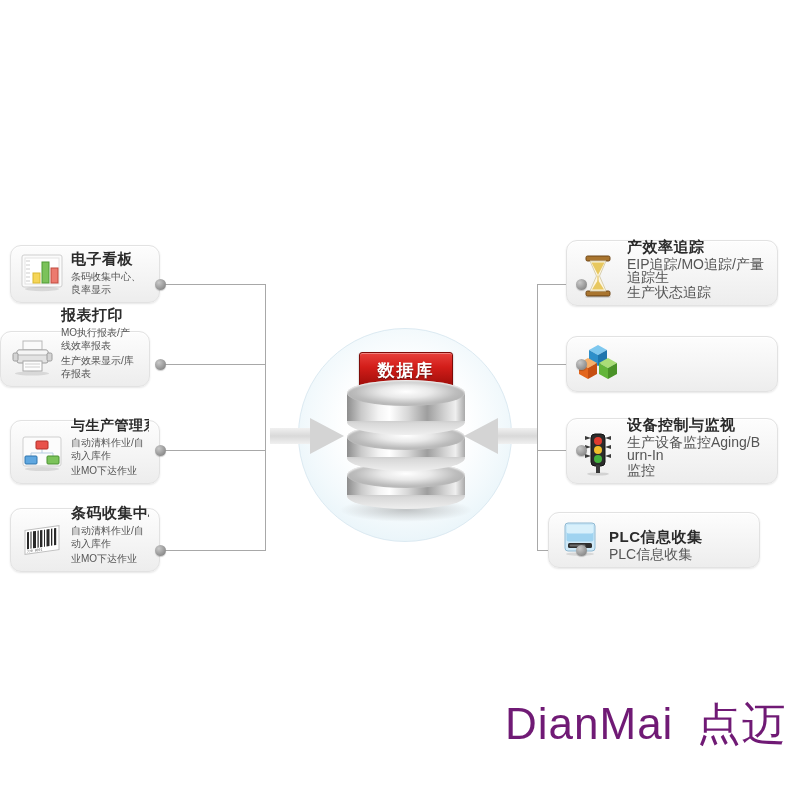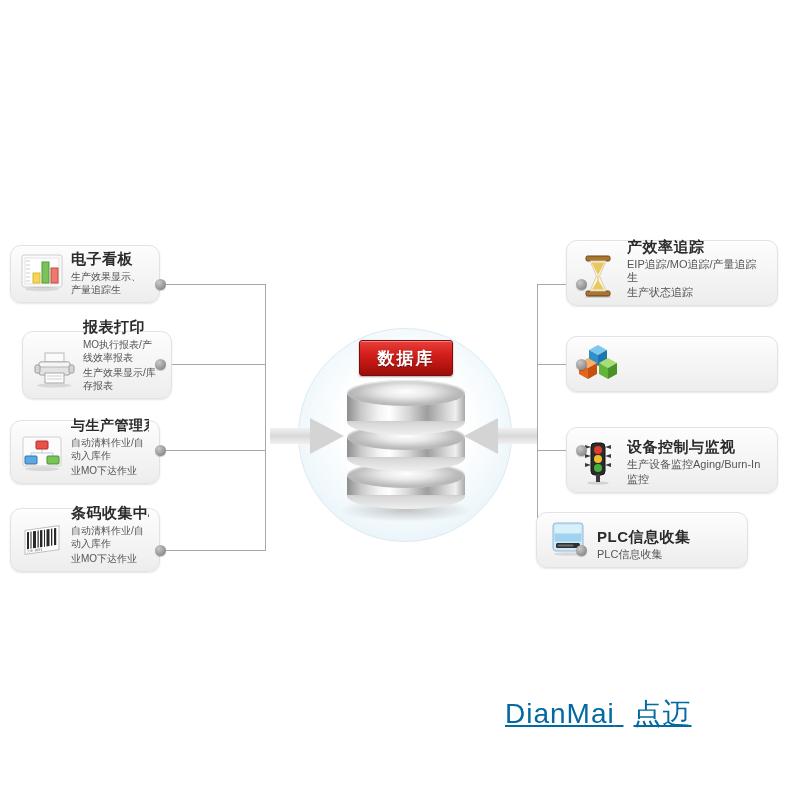--- a/index.html
+++ b/index.html
@@ -35,21 +35,21 @@
     font-size:15px;line-height:18px;
     letter-spacing:.5px;
     white-space:nowrap;
   }
   .panel .sub{
     color:#555;font-size:10px;line-height:13px;
     margin-top:2px;
     word-break:break-all;
   }
   .panel.right .ttl{font-size:15px;}
-  .panel.right .sub{font-size:11px;}
+  .panel.right .sub{font-size:14px;}
 
   
   .node{
     position:absolute;
     width:11px;height:11px;border-radius:50%;
     background:radial-gradient(circle at 35% 32%,#c9c9c9,#8e8e8e 70%,#7a7a7a);
     box-shadow:0 1px 1px rgba(0,0,0,.20);
   }
 
   
@@ -71,20 +71,21 @@
   .db-badge{
     position:absolute;
     border-radius:3px;
     background:linear-gradient(180deg,#e8403b 0%,#d21d19 42%,#9c0d09 100%);
     border:1px solid #7e0b08;
     box-shadow:0 1px 2px rgba(0,0,0,.35), inset 0 1px 0 rgba(255,255,255,.35);
     color:#fff;font-weight:bold;
     display:flex;align-items:center;justify-content:center;
     font-size:17px;letter-spacing:2px;
     text-shadow:0 1px 1px rgba(0,0,0,.45);
+    margin-top:12px;
   }
 
   
   .disc{position:absolute;}
   .disc .side{
     position:absolute;left:0;right:0;
     background:linear-gradient(90deg,#8d8d8d 0%,#c9c9c9 12%,#f4f4f4 27%,#ffffff 36%,#d6d6d6 52%,#9e9e9e 68%,#cfcfcf 82%,#efefef 92%,#a9a9a9 100%);
   }
   .disc .top{
     position:absolute;left:0;right:0;top:0;
@@ -99,26 +100,25 @@
     background:linear-gradient(180deg,#9a9a9a,#d8d8d8 55%,#efefef);
   }
   .db-shadow{
     position:absolute;border-radius:50%;
     background:radial-gradient(ellipse at 50% 50%,rgba(0,0,0,.22),rgba(0,0,0,0) 70%);
   }
 
   
   .watermark{
     position:absolute;
-    color:#0369a1;
-    font-size:28px;
+    color:#701a75;
+    font-size:44px;
     letter-spacing:1px;
     white-space:nowrap;
     font-family:"Liberation Sans","DejaVu Sans",sans-serif;
-    text-decoration:underline;
   }
   .watermark .cn{font-family:"DejaVu Sans",sans-serif;}
 </style>
 </head>
 <body>
 
 <div class="stage">
 
   <div class="halo" style="left:298px;top:328px;width:212px;height:212px;"></div>
 
@@ -187,26 +187,26 @@
             <line x1="5" y1="27" x2="9" y2="27"></line>
         </g>
         <rect x="12" y="19" width="7" height="10" fill="#f5d558" stroke="#d9b830"></rect>
         <rect x="21" y="8" width="7" height="21" fill="#7bc25a" stroke="#4f9a34"></rect>
         <rect x="30" y="14" width="7" height="15" fill="#ec7a6f" stroke="#c04a3e"></rect>
         <ellipse cx="21" cy="35" rx="17" ry="2.2" fill="#000" opacity="0.10"></ellipse>
       </svg>
     </div>
     <div class="txt">
       <div class="ttl">电子看板</div>
-      <div class="sub">生产效果显示、产量追踪生</div>
+      <div class="sub">条码收集中心、良率显示</div>
     </div>
   </div>
   <div class="node" style="left:155px;top:279px;"></div>
 
-  <div class="panel left" style="left:22px;top:331px;width:150px;height:68px;">
+  <div class="panel left" style="left:0;top:331px;width:150px;height:56px;">
     <div class="icon-wrap">
       <svg width="42" height="38" viewBox="0 0 42 38">
         <rect x="12" y="3" width="19" height="9" fill="#fafafa" stroke="#b9b9b9"></rect>
         <rect x="6" y="12" width="31" height="13" rx="2" fill="#e3e3e3" stroke="#9c9c9c"></rect>
         <rect x="6" y="12" width="31" height="5" rx="2" fill="#f5f5f5" stroke="#b5b5b5"></rect>
         <rect x="2" y="15" width="5" height="8" rx="1.5" fill="#d5d5d5" stroke="#9c9c9c"></rect>
         <rect x="36" y="15" width="5" height="8" rx="1.5" fill="#d5d5d5" stroke="#9c9c9c"></rect>
         <rect x="12" y="23" width="19" height="10" fill="#fdfdfd" stroke="#a8a8a8"></rect>
         <g stroke="#cfcfcf" stroke-width="1">
           <line x1="14" y1="26" x2="29" y2="26"></line>
@@ -316,21 +316,21 @@
         <g>
           <path d="M31 16 L40 21 L31 26 L22 21 Z" fill="#a9dd77"></path>
           <path d="M22 21 L31 26 L31 37 L22 32 Z" fill="#63b53a"></path>
           <path d="M40 21 L40 32 L31 37 L31 26 Z" fill="#4a9228"></path>
         </g>
       </svg>
     </div>
   </div>
   <div class="node" style="left:576px;top:359px;"></div>
 
-  <div class="panel right" style="left:566px;top:427px;width:212px;height:66px;">
+  <div class="panel right" style="left:566px;top:418px;width:212px;height:66px;">
     <div class="icon-wrap">
       <svg width="32" height="44" viewBox="0 0 32 44">
         <rect x="9" y="2" width="14" height="32" rx="4" fill="#2b2b2b" stroke="#111"></rect>
         <rect x="14" y="33" width="4" height="8" fill="#3a3a3a"></rect>
         <circle cx="16" cy="9" r="4" fill="#e03b2f"></circle>
         <circle cx="16" cy="18" r="4" fill="#f1bf2b"></circle>
         <circle cx="16" cy="27" r="4" fill="#44b23e"></circle>
         <path d="M9 6 L3 4 L3 8 Z" fill="#3a3a3a"></path>
         <path d="M9 15 L3 13 L3 17 Z" fill="#3a3a3a"></path>
         <path d="M9 24 L3 22 L3 26 Z" fill="#3a3a3a"></path>
@@ -341,21 +341,21 @@
       </svg>
     </div>
     <div class="txt">
       <div class="ttl">设备控制与监视</div>
       <div class="sub">生产设备监控Aging/Burn-In</div>
       <div class="sub">监控</div>
     </div>
   </div>
   <div class="node" style="left:576px;top:445px;"></div>
 
-  <div class="panel right" style="left:536px;top:512px;width:212px;height:56px;">
+  <div class="panel right" style="left:548px;top:512px;width:212px;height:56px;">
     <div class="icon-wrap">
       <svg width="40" height="40" viewBox="0 0 40 40">
         <rect x="5" y="5" width="30" height="28" rx="3" fill="#cfe9f8" stroke="#8fb9d2"></rect>
         <rect x="6.5" y="6.5" width="27" height="17" rx="2" fill="#9fd3f0"></rect>
         <rect x="6.5" y="6.5" width="27" height="9" rx="2" fill="#d8f0fb"></rect>
         <rect x="8" y="25" width="24" height="5" rx="1.5" fill="#2f2f2f"></rect>
         <rect x="9.5" y="26.5" width="16" height="2" rx="1" fill="#6e6e6e"></rect>
         <ellipse cx="20" cy="36" rx="14" ry="1.8" fill="#000" opacity="0.10"></ellipse>
       </svg>
     </div>

